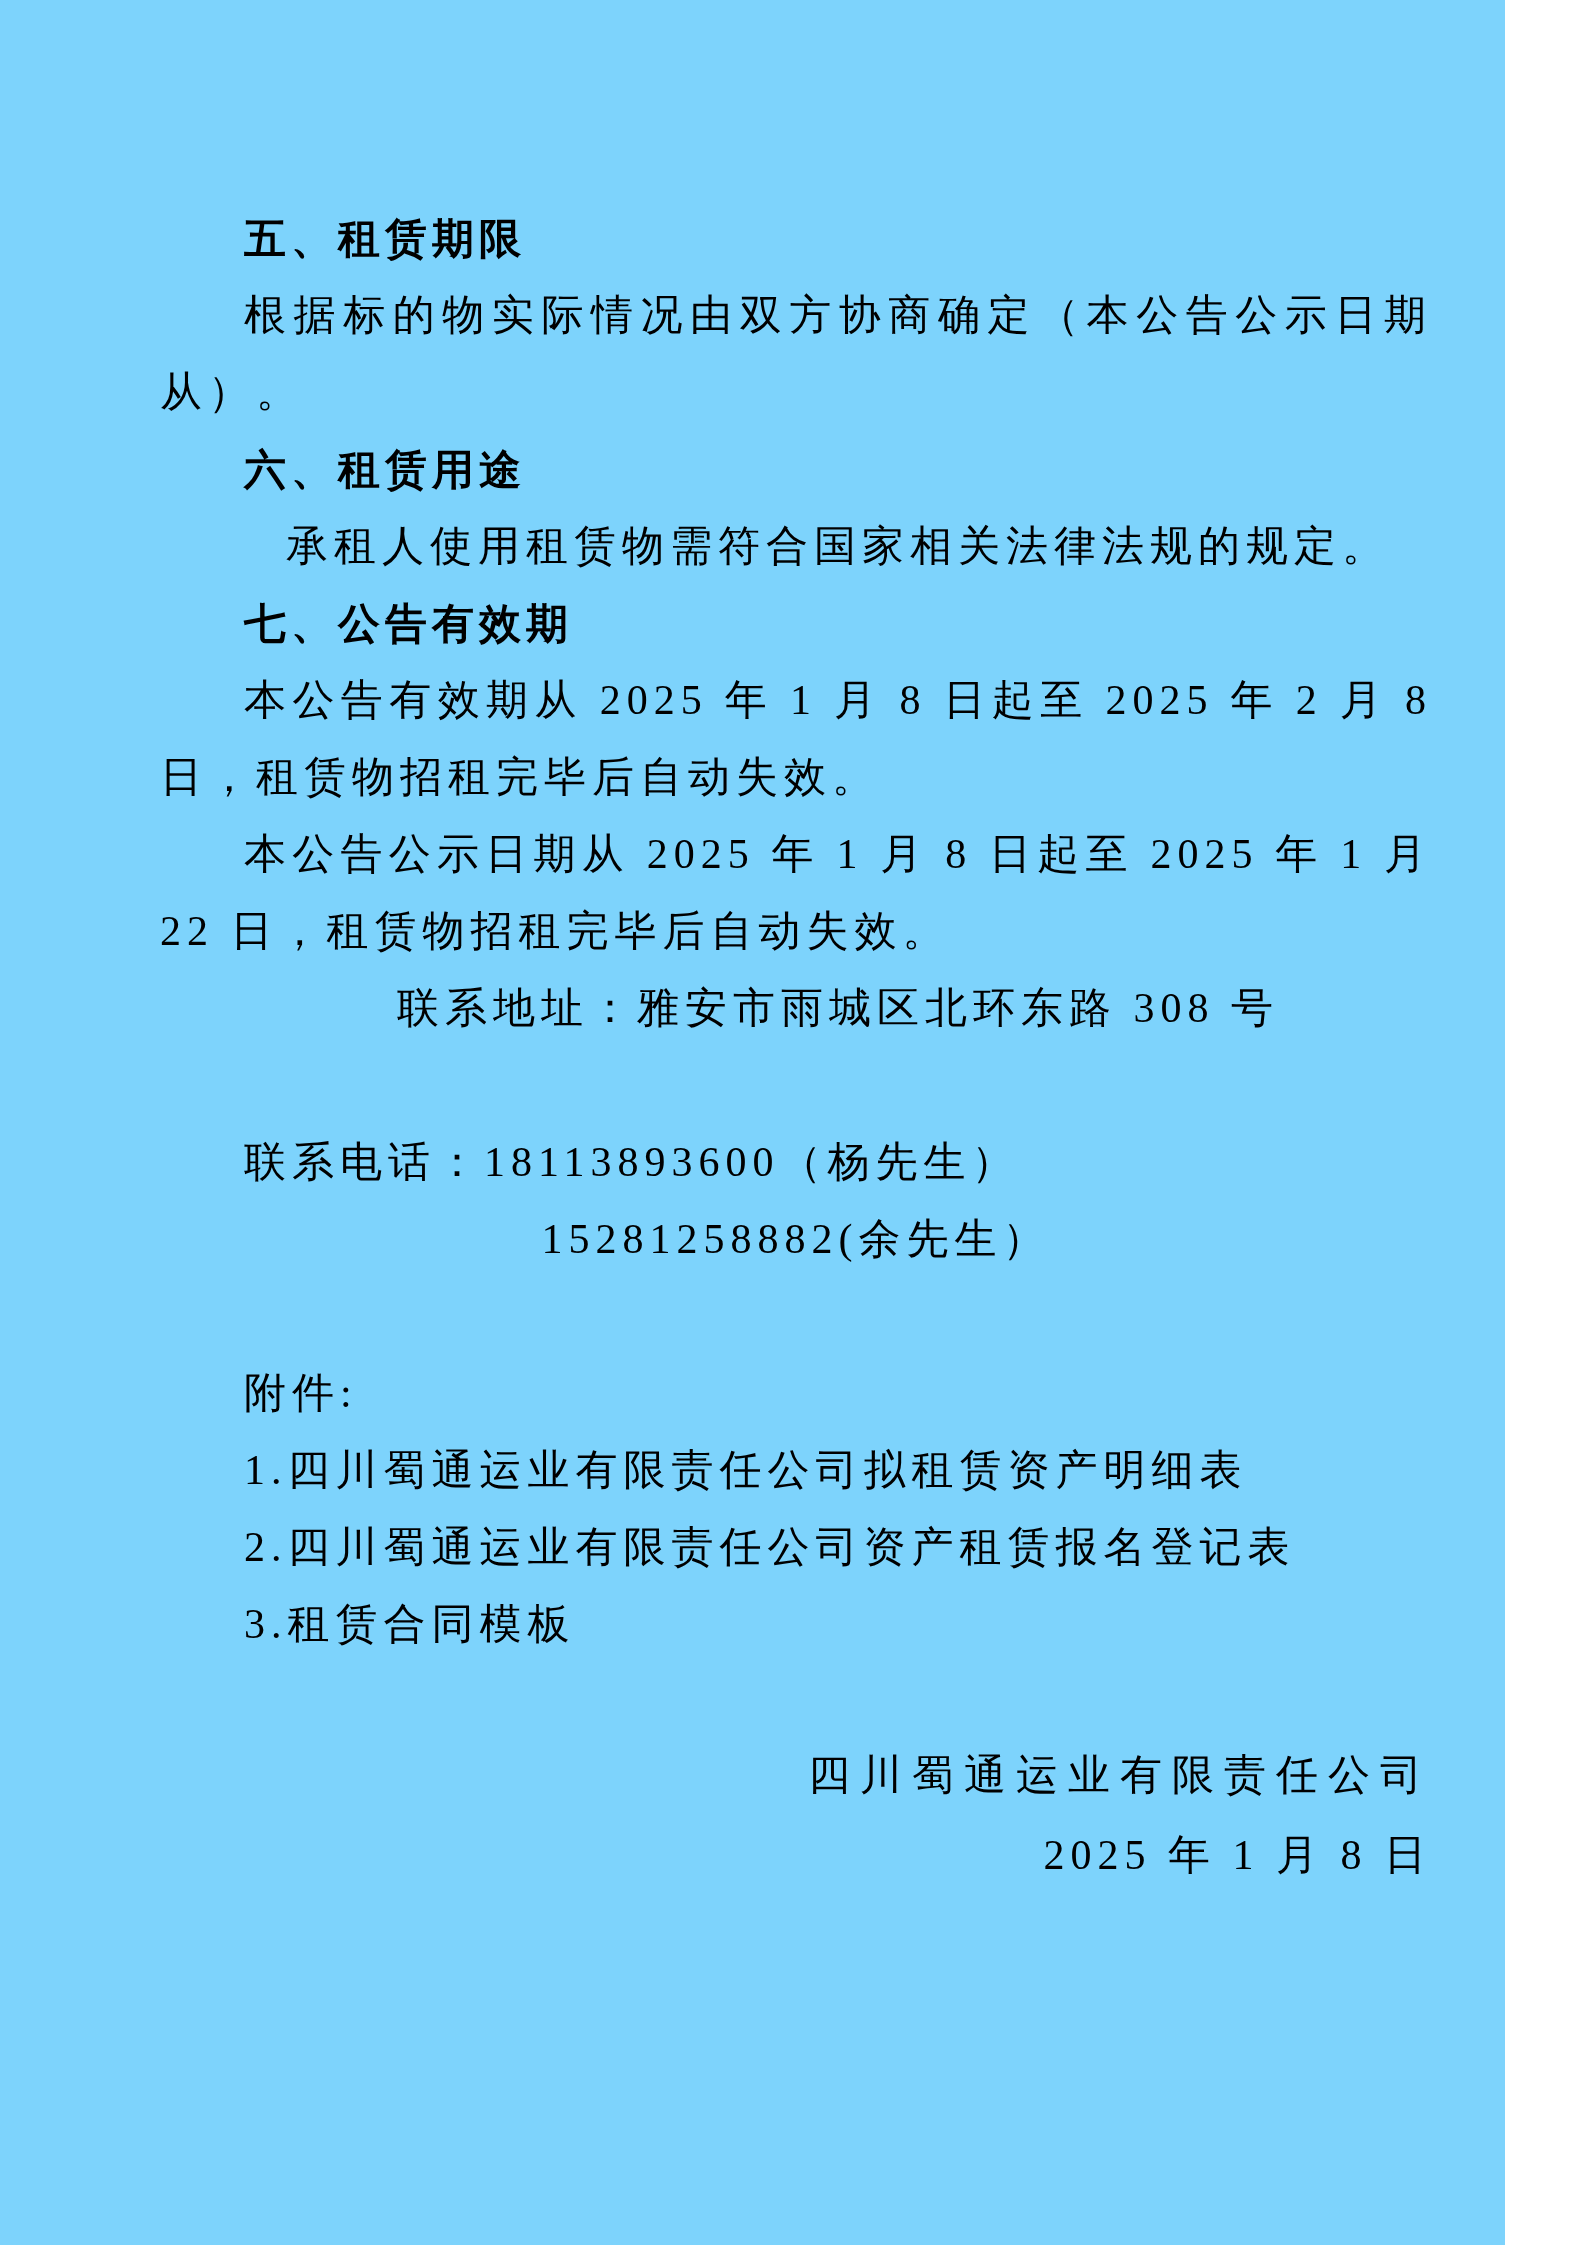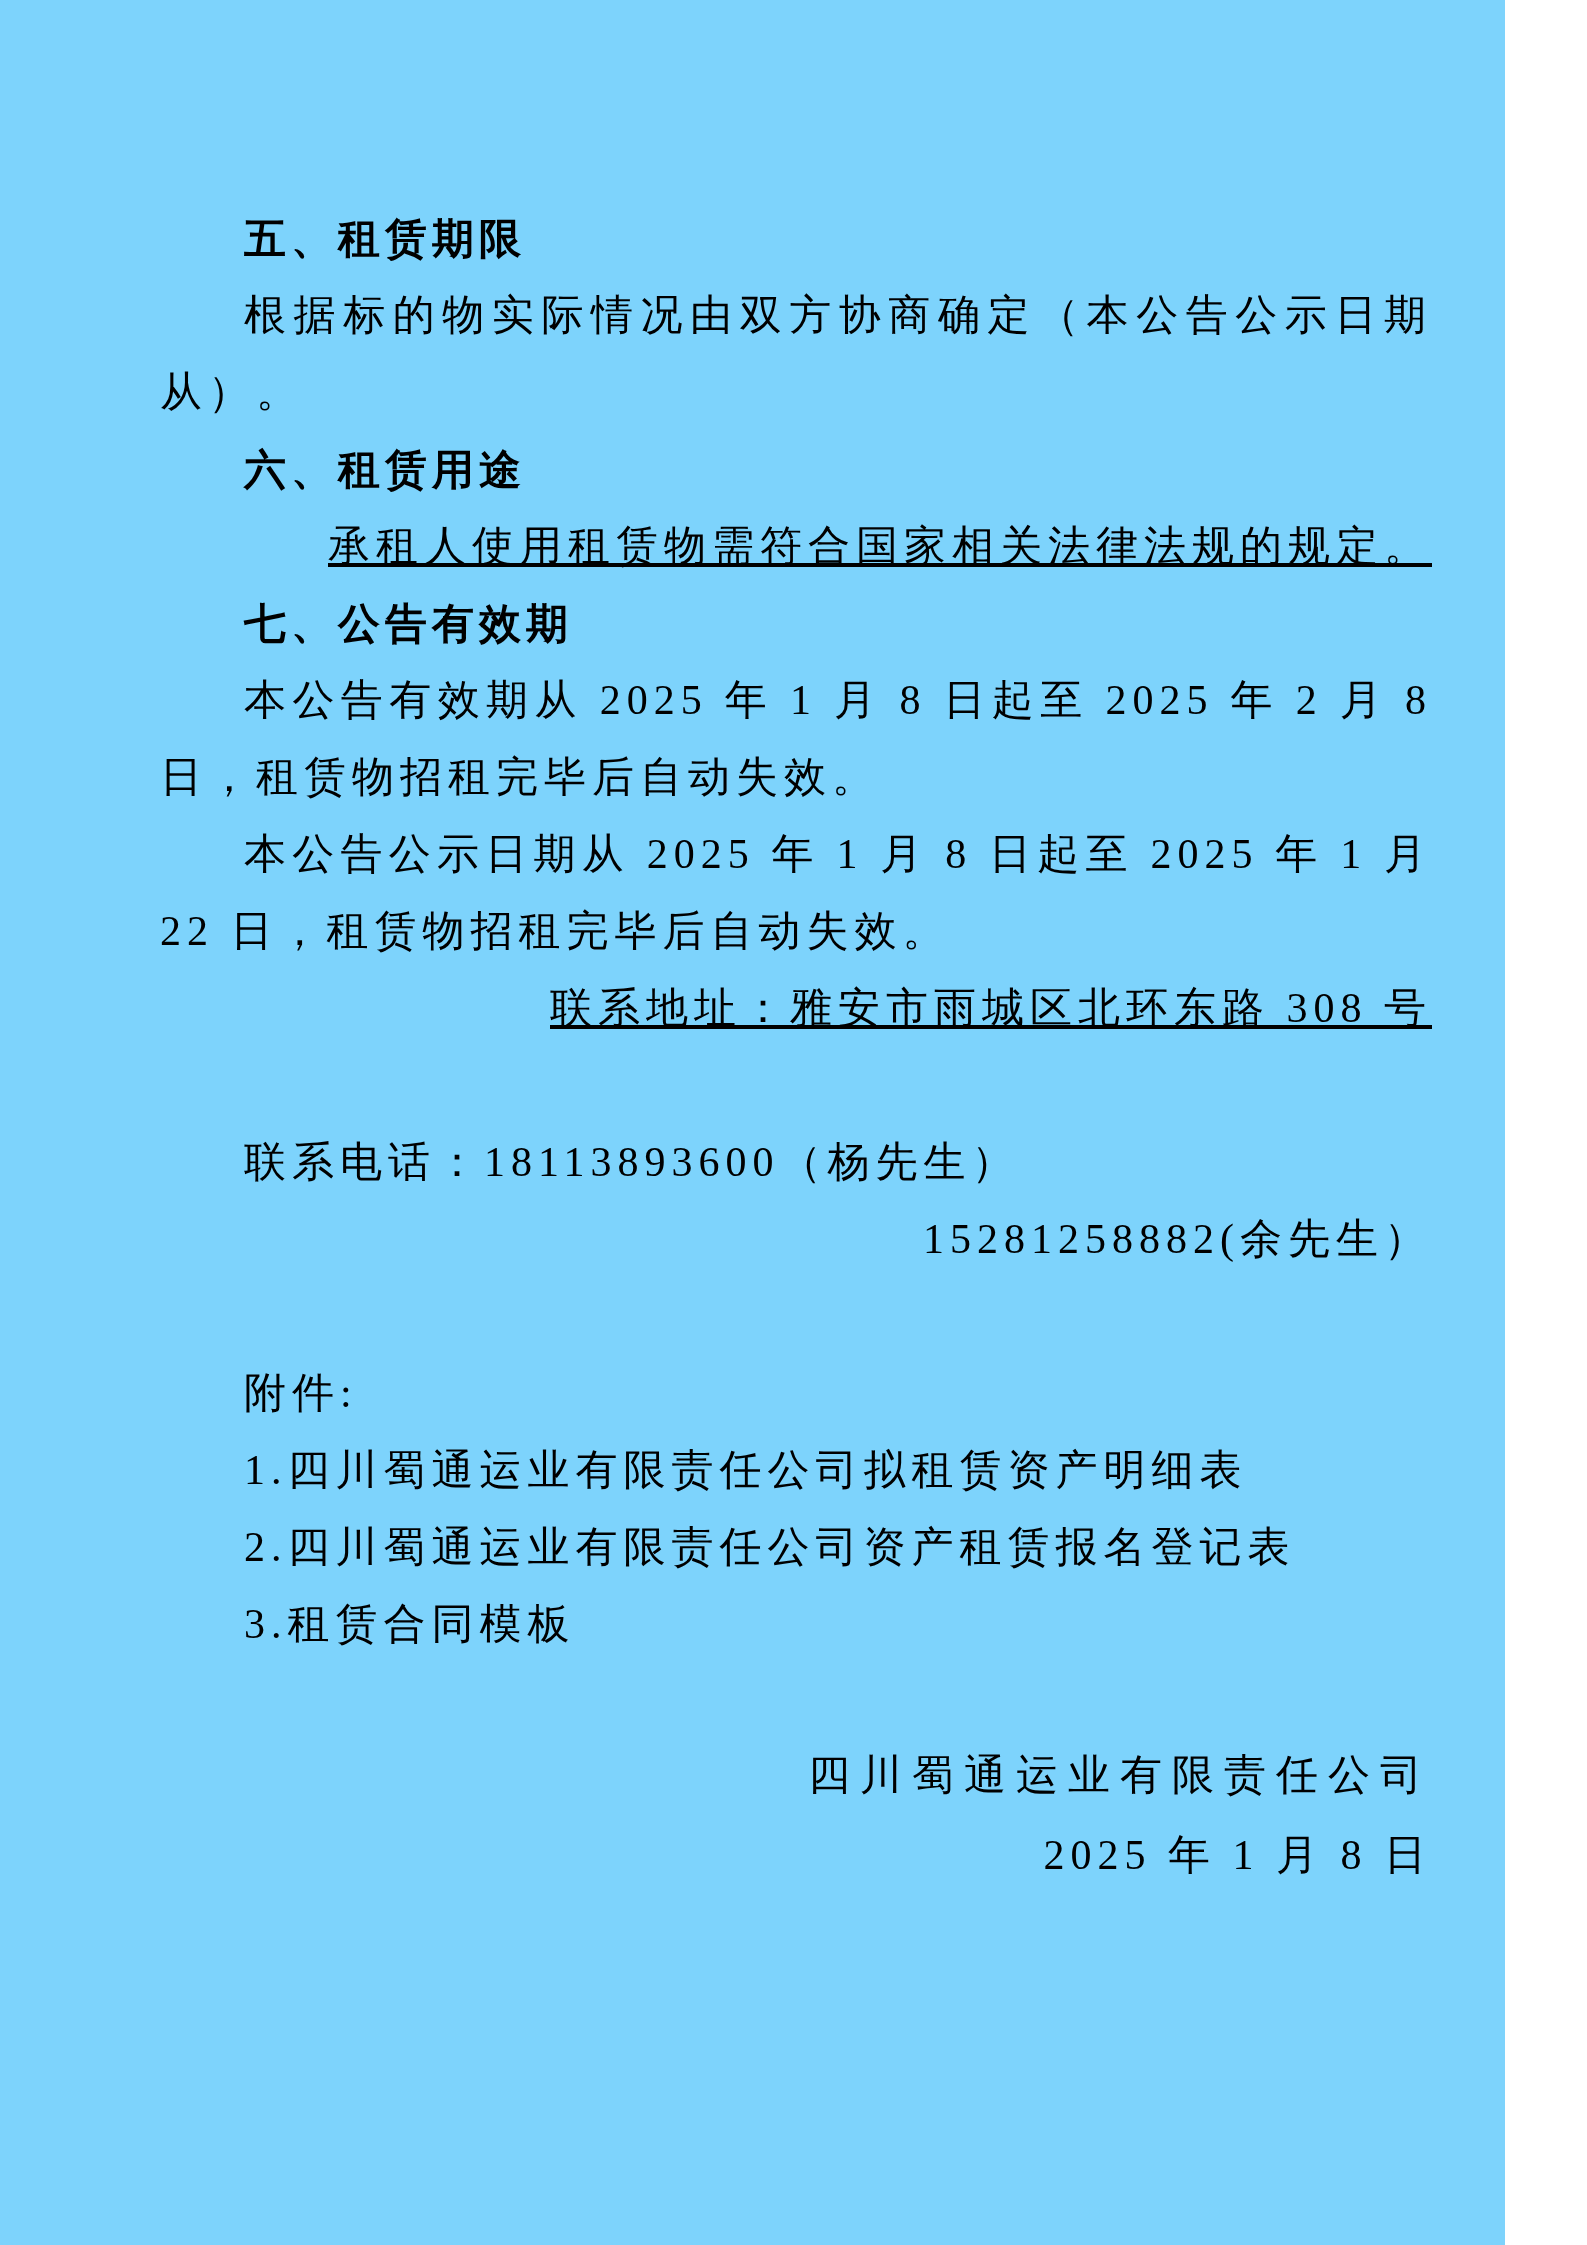--- a/index.html
+++ b/index.html
@@ -34,29 +34,28 @@
     font-weight: 700;
     font-size: 42px;
     letter-spacing: 5px;
     text-indent: 84px;
   }
   .para {
     text-align: justify;
     text-indent: 84px;
   }
   .para.single {
-    text-align: right;
-    text-decoration: underline;
+    text-align: center;
   }
   .phone-line1 {
     text-align: left;
     text-indent: 84px;
   }
   .phone-line2 {
-    text-align: right;
+    text-align: center;
     text-indent: 0;
     padding-left: 324px;
   }
   .attach-label, .attach-item {
     text-align: left;
     text-indent: 84px;
   }
   .blank-line {
     height: 77px;
   }

